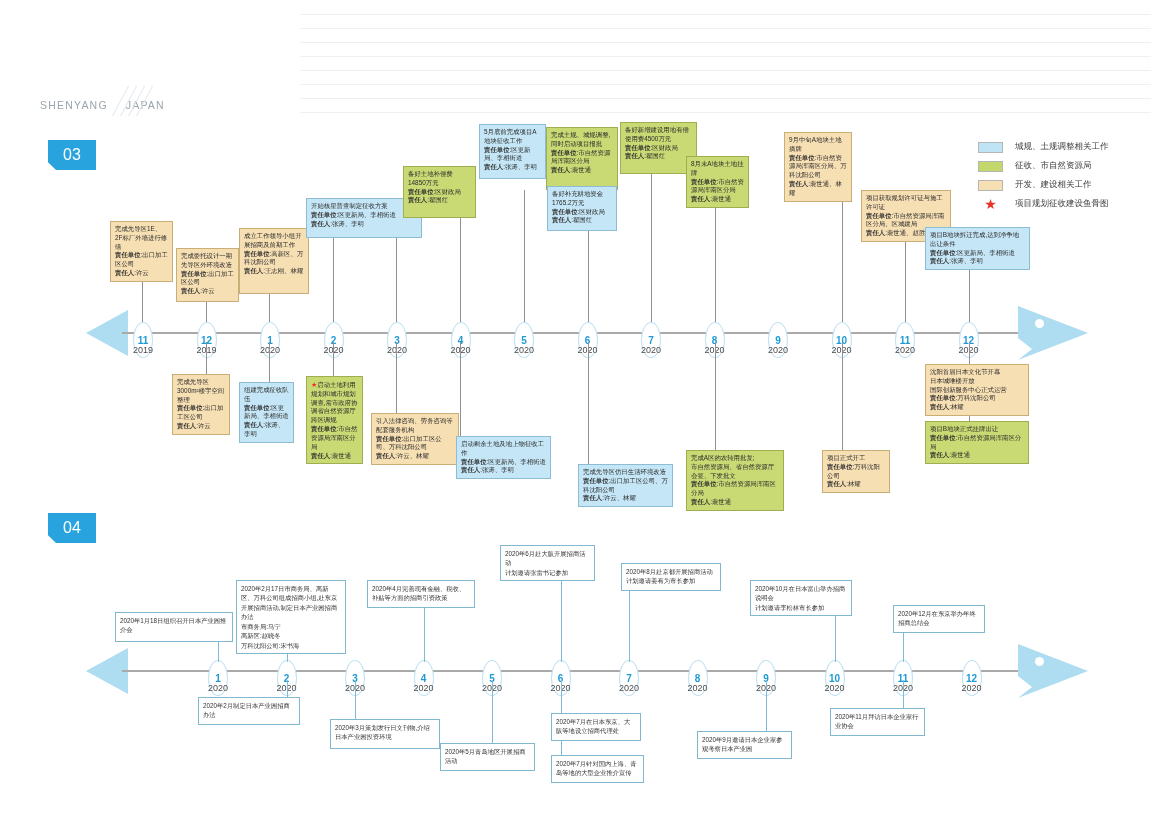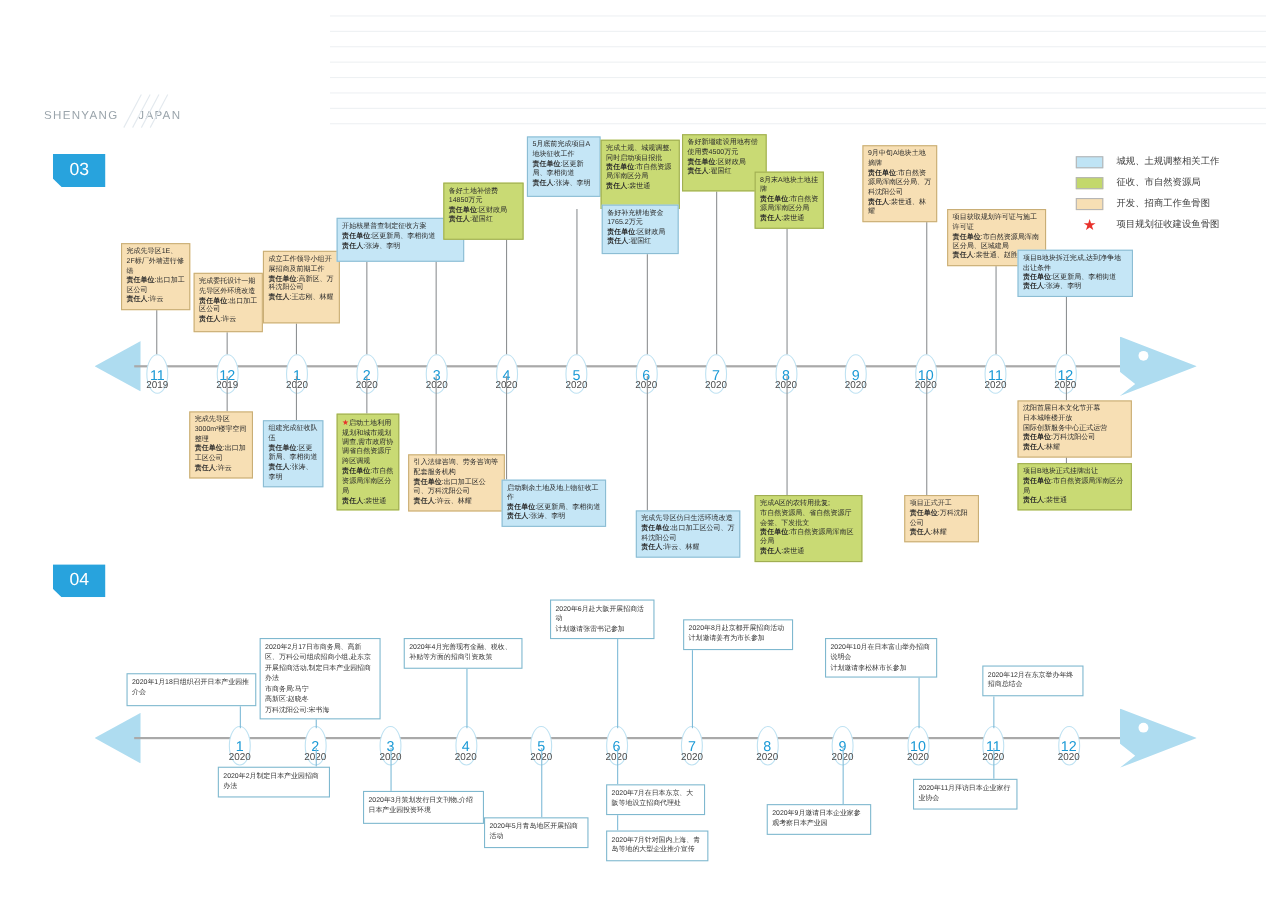--- a/index.html
+++ b/index.html
@@ -72,21 +72,21 @@
   .fish-head {
     position: absolute; width: 70px; height: 54px; background: #aedcf0;
     clip-path: polygon(0 0, 70px 27px, 0 54px, 14px 43px, 0 32px, 0 0);
   }
   .fish-eye { position: absolute; width: 9px; height: 9px; border-radius: 50%; background: #ffffff; }
 
   
   .node {
     position: absolute; width: 20px; height: 36px; border-radius: 50%;
     background: #ffffff; border: 1.6px solid #bfe2f2;
-    color: #1c9ad6; font-size: 13px; font-weight: normal;
+    color: #1c9ad6; font-size: 10px; font-weight: bold;
     display: flex; align-items: center; justify-content: center;
   }
   .node-year {
     position: absolute; font-size: 9px; color: #4b4b4b; text-align: center; width: 40px;
   }
 
   
   .stem { position: absolute; width: 1.2px; background: #8e9193; }
   .stem.blue { background: #7fbbd8; }
 
@@ -139,21 +139,21 @@
     <div class="legend-row">
       <span class="swatch sw-blue"></span>
       <span class="legend-text">城规、土规调整相关工作</span>
     </div>
     <div class="legend-row">
       <span class="swatch sw-green"></span>
       <span class="legend-text">征收、市自然资源局</span>
     </div>
     <div class="legend-row">
       <span class="swatch sw-orange"></span>
-      <span class="legend-text">开发、招商工作鱼骨图</span>
+      <span class="legend-text">开发、建设相关工作</span>
     </div>
     <div class="legend-row">
       <span class="legend-star">★</span>
       <span class="legend-text">项目规划征收建设鱼骨图</span>
     </div>
   </div>
 
   <div class="arrow-left" style="left:86px; top:310px;"></div>
   <div class="axis-line" style="left:122px; top:332px; width:900px;"></div>
   <div class="fish-head" style="left:1018px; top:306px;"></div>

